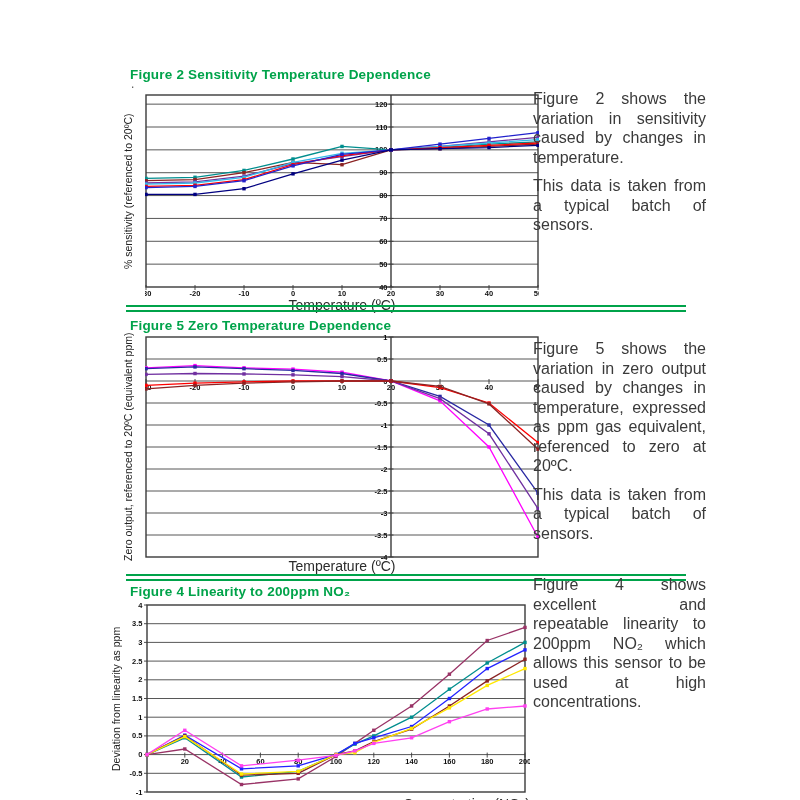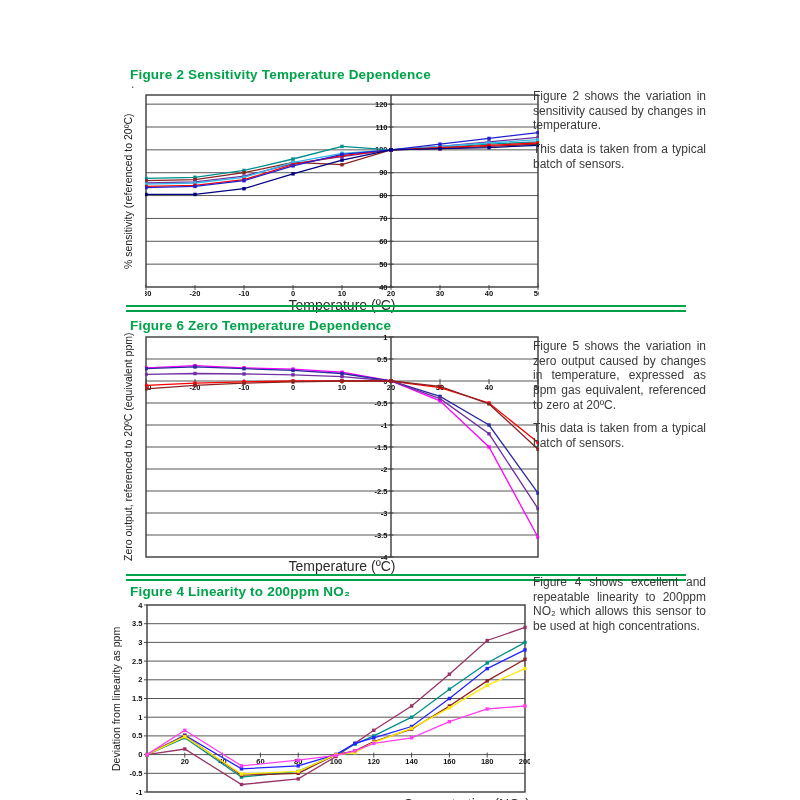--- a/index.html
+++ b/index.html
@@ -1,20 +1,20 @@
 <!DOCTYPE html>
 <html><head>
 <meta charset="utf-8">
 <style>
   html,body{margin:0;padding:0;background:#fff;}
   body{font-family:"Liberation Sans",sans-serif;}
   .page{position:relative;width:800px;height:800px;background:#ffffff;overflow:hidden;margin-top:47px;}
   .fig-title{position:absolute;margin:0;font-size:13.5px;font-weight:bold;color:#00A34A;letter-spacing:.2px;}
   .stray-dot{position:absolute;left:131px;top:30px;font-size:12px;color:#555;}
-  .side-text{position:absolute;width:173px;color:#3a3a3a;font-size:12px;line-height:1.22;}
+  .side-text{position:absolute;width:173px;color:#3a3a3a;font-size:16px;line-height:1.22;}
   .side-text p{margin:0 0 9px 0;text-align:justify;}
   .ylabel{position:absolute;writing-mode:vertical-rl;transform:rotate(180deg);display:flex;align-items:center;justify-content:center;font-size:10.5px;color:#222;white-space:nowrap;}
   .xtitle{position:absolute;text-align:center;font-size:14px;color:#2b2b2b;}
   .chart{position:absolute;}
   .tick{font:bold 7.5px "Liberation Sans",sans-serif;fill:#101010;}
   .divider{position:absolute;left:126px;width:560px;height:3px;border-top:2px solid #00A34A;border-bottom:2px solid #00A34A;}
 </style>
 </head>
 <body>
 
@@ -142,21 +142,21 @@
       <rect x="391.3" y="50.58571428571429" width="3.4" height="3.4" fill="#000080"></rect>
     </svg>
   <div class="xtitle" style="left:145px;top:250px;width:394px;">Temperature (ºC)</div>
   <div class="side-text" style="left:533px;top:42px;">
     <p>Figure 2 shows the variation in sensitivity caused by changes in temperature.</p>
     <p>This data is taken from a typical batch of sensors.</p>
   </div>
 
   <div class="divider" style="top:258px;"></div>
 
-  <h2 class="fig-title" style="left:130px;top:271px;">Figure 6  Zero Temperature Dependence</h2>
+  <h2 class="fig-title" style="left:130px;top:271px;">Figure 5  Zero Temperature Dependence</h2>
   <div class="ylabel" style="left:120px;top:290px;height:220px;width:16px;">Zero output, referenced to 20ºC  (equivalent ppm)</div>
   <svg class="chart" style="left:145px;top:288px;" width="394" height="226">
       <line x1="1" y1="24" x2="393" y2="24" stroke="#444" stroke-width="0.9"></line>
       <line x1="1" y1="46" x2="393" y2="46" stroke="#444" stroke-width="0.9"></line>
       <line x1="1" y1="68" x2="393" y2="68" stroke="#444" stroke-width="0.9"></line>
       <line x1="1" y1="90" x2="393" y2="90" stroke="#444" stroke-width="0.9"></line>
       <line x1="1" y1="112" x2="393" y2="112" stroke="#444" stroke-width="0.9"></line>
       <line x1="1" y1="134" x2="393" y2="134" stroke="#444" stroke-width="0.9"></line>
       <line x1="1" y1="156" x2="393" y2="156" stroke="#444" stroke-width="0.9"></line>
       <line x1="1" y1="178" x2="393" y2="178" stroke="#444" stroke-width="0.9"></line>

